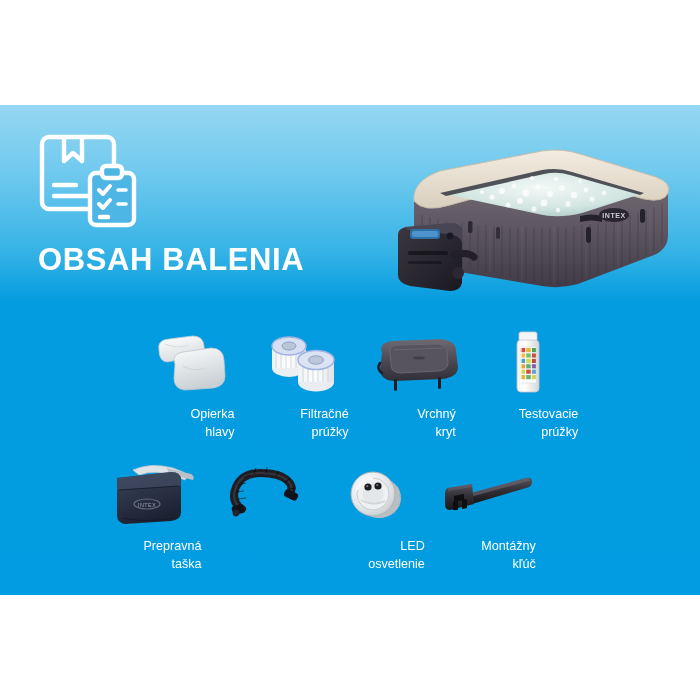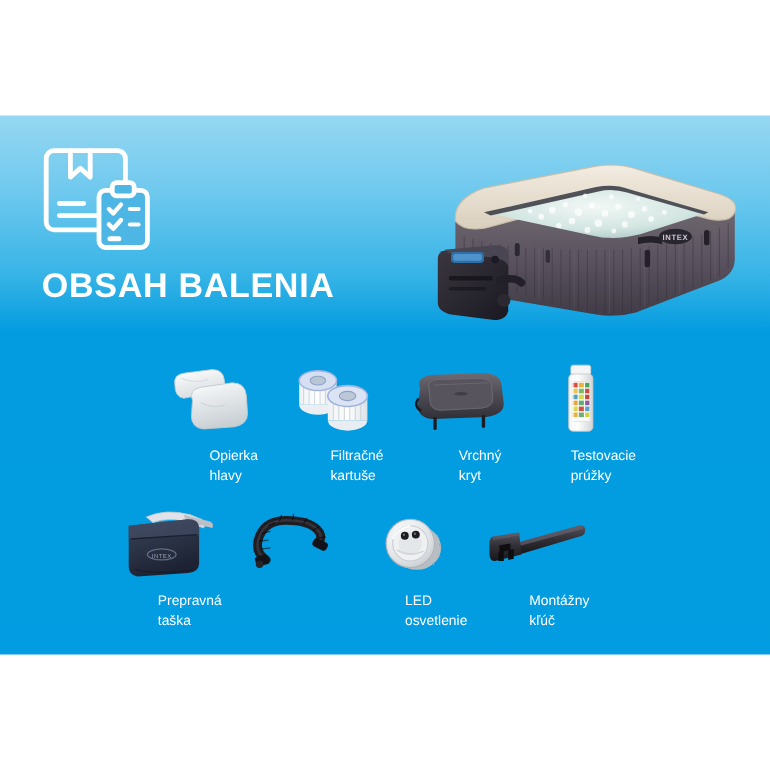--- a/index.html
+++ b/index.html
@@ -65,21 +65,21 @@
   .acc-art {
     width: 96px; height: 66px;
     display: flex; align-items: center; justify-content: center;
   }
   .acc-art svg { display: block; }
   .acc-label {
     margin-top: 10px;
     font-size: 12.6px;
     line-height: 1.42;
     color: #ffffff;
-    text-align: left;
+    text-align: right;
     white-space: pre-line;
     font-weight: normal;
     margin-left: 41px;
   }
 </style>
 </head>
 <body>
 
 <div id="page">
 
@@ -288,21 +288,21 @@
               <line x1="29" y1="12" x2="29" y2="35"></line>
                 <line x1="34" y1="12" x2="34" y2="34"></line>
             </g>
             <ellipse cx="22" cy="12" rx="18" ry="9.5" fill="#dbe3f4" stroke="#9fb4e0" stroke-width="1.5"></ellipse>
             <ellipse cx="22" cy="12" rx="7.5" ry="4.2" fill="#bcc8d8" stroke="#8fa3c4" stroke-width="1"></ellipse>
             <path d="M4 34 a18 9.5 0 0 0 36 0" fill="#e9edf1"></path>
           </g>
         </svg>
       </div>
       <div class="acc-label">Filtračné
-kartuše</div>
+prúžky</div>
     </div>
 
     <div class="acc">
       <div class="acc-art">
         <svg width="96" height="60" viewBox="0 0 96 60">
           <defs>
             <linearGradient id="coverG" x1="0" y1="0" x2="0" y2="1">
               <stop offset="0" stop-color="#6d6a72"></stop>
                 <stop offset="0.5" stop-color="#4d4a53"></stop>
               <stop offset="1" stop-color="#302e36"></stop>

